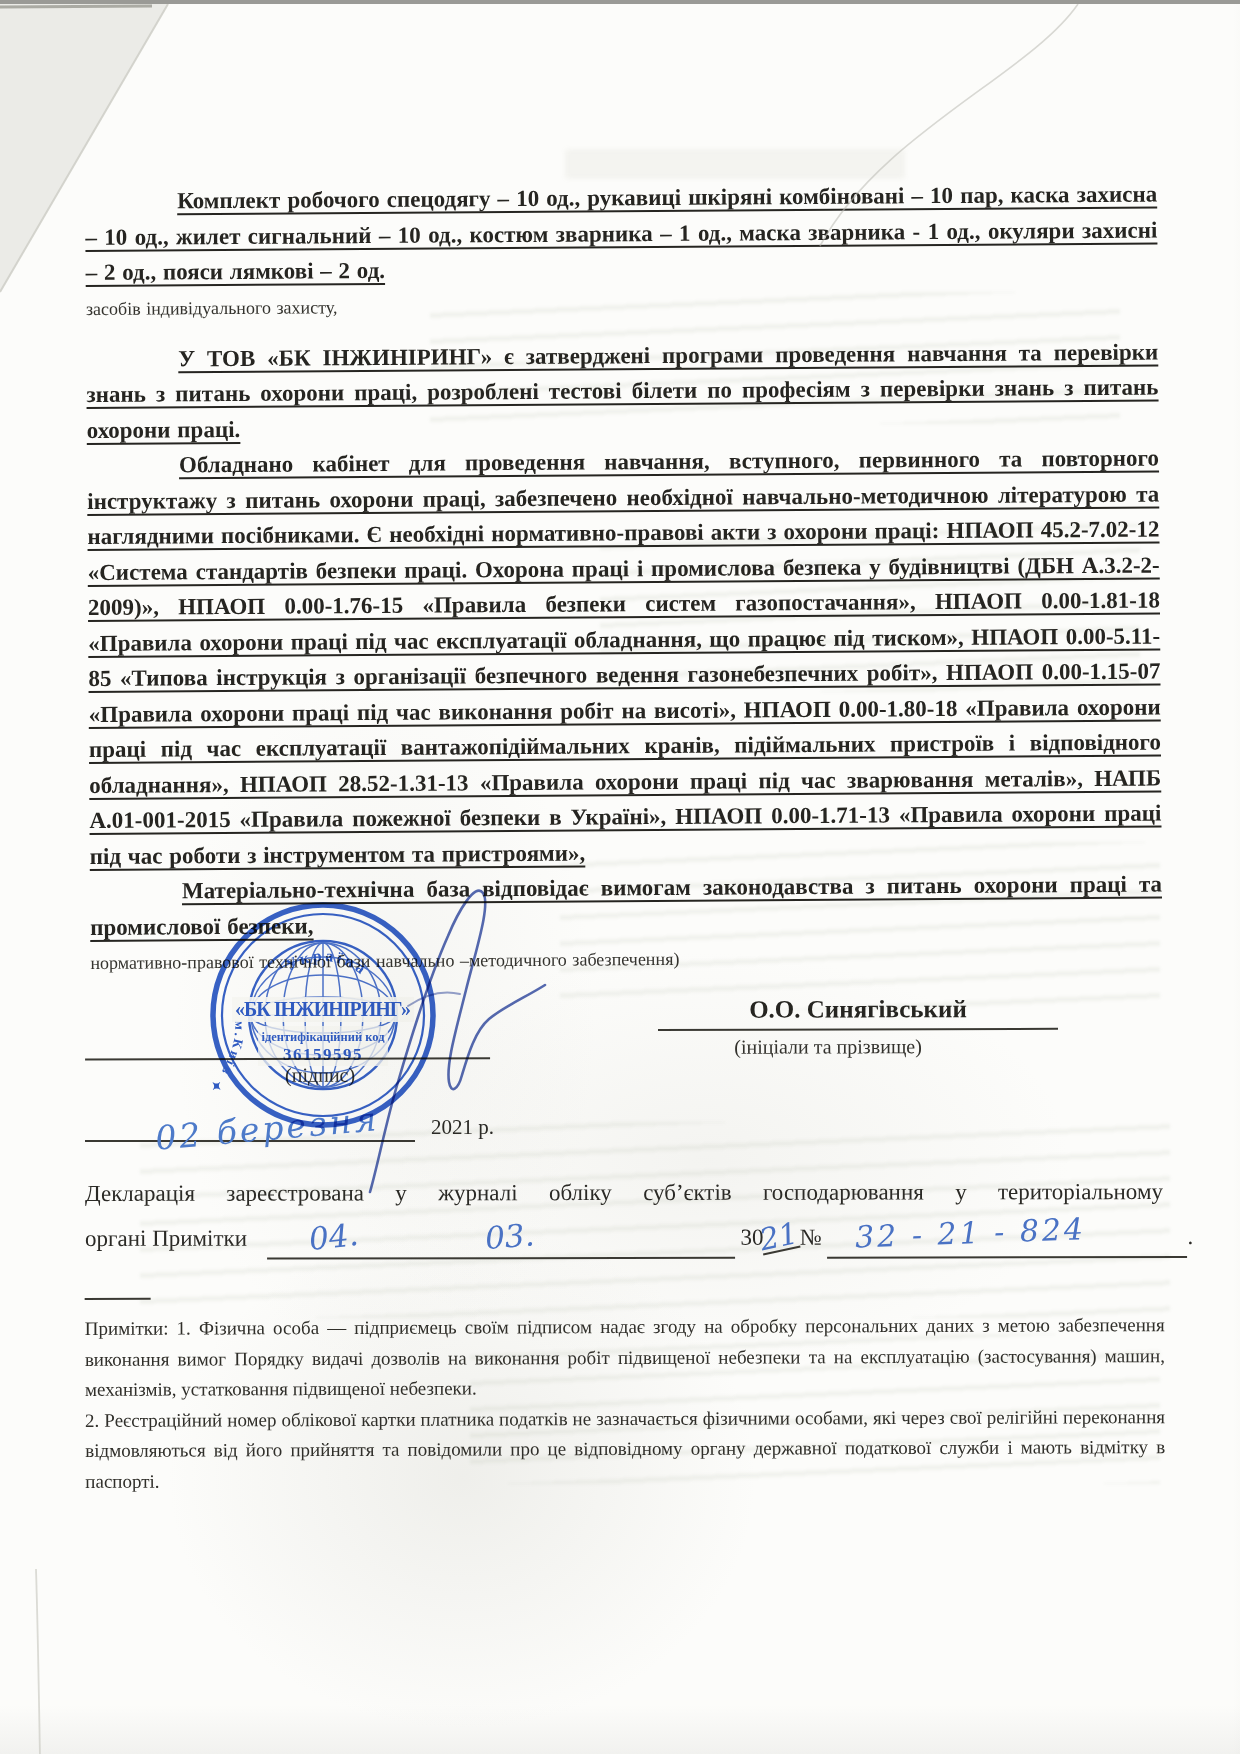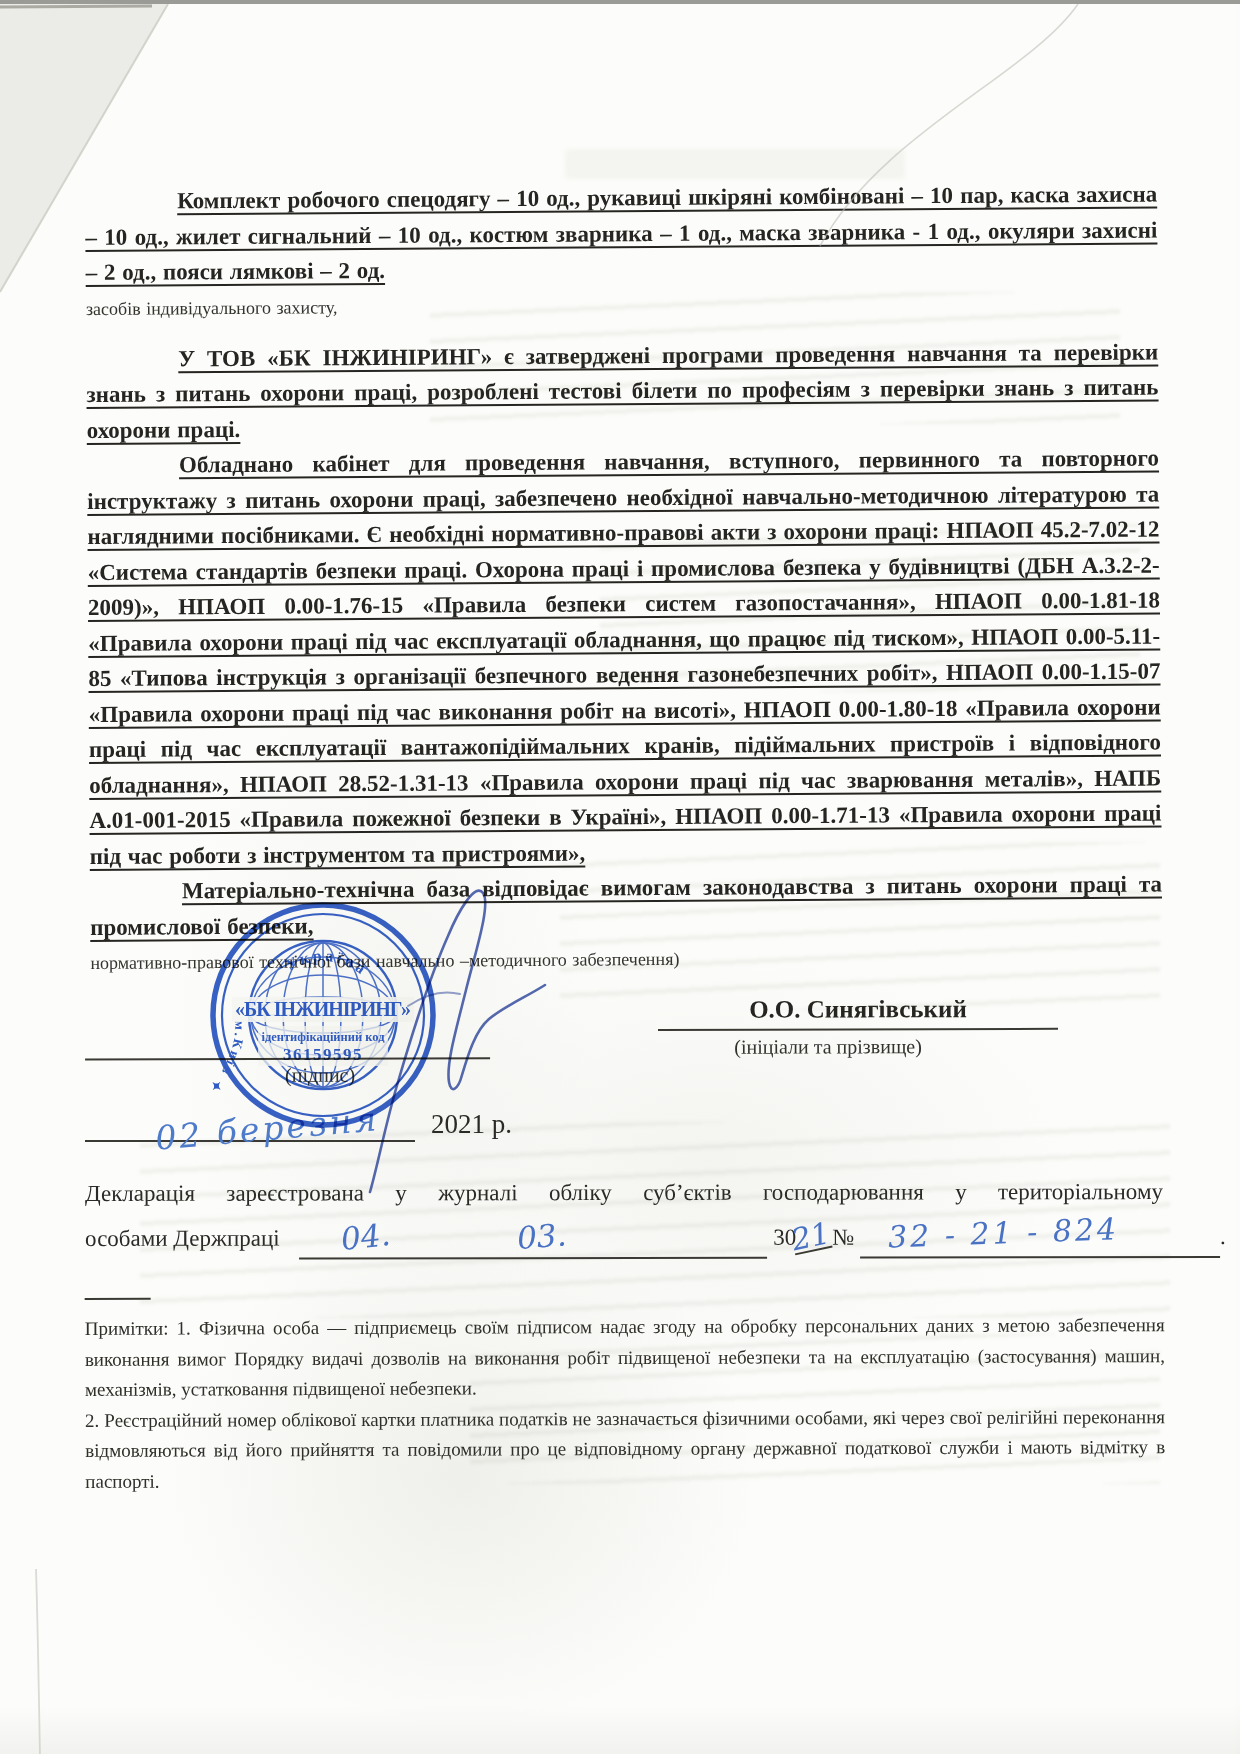--- a/index.html
+++ b/index.html
@@ -49,21 +49,21 @@
   .sig-left{position:relative;width:405px;height:40px;border-bottom:2.5px solid #3a3933;}
   .sig-caption{position:absolute;left:140px;top:46px;width:130px;text-align:right;
     font-size:20px;color:#33322d;}
   .sig-right{margin-left:168px;width:400px;text-align:center;}
   .sig-name{font-size:25px;font-weight:bold;color:#262521;border-bottom:2.5px solid #3a3933;
     padding:0 10px 5px 10px;display:block;}
   .sig-right .sig-caption2{font-size:20px;color:#33322d;margin-top:5px;display:block;text-align:center;
     margin-left:-60px;}
   .date-row{position:absolute;left:85px;top:1094px;display:flex;align-items:flex-end;z-index:2;}
   .date-line{position:relative;width:330px;height:42px;border-bottom:2.5px solid #3a3933;}
-  .date-year{font-size:27px;color:#2b2a26;margin-left:16px;padding-bottom:2px;white-space:nowrap;}
+  .date-year{font-size:21px;color:#2b2a26;margin-left:16px;padding-bottom:2px;white-space:nowrap;}
   .hand{font-family:"DejaVu Serif",serif;font-style:italic;color:#4a72c4;}
   .hand-date{position:absolute;left:70px;bottom:-8px;font-size:33px;letter-spacing:3px;
     transform:rotate(-5deg);white-space:nowrap;color:#4d7ac9;}
   .reg-section{position:absolute;left:85px;top:1168px;width:1078px;z-index:2;
     font-size:23px;line-height:42px;color:#2b2a26;transform:rotate(-0.1deg);}
   .reg-line1{text-align:justify;text-align-last:justify;}
   .reg-line2{white-space:nowrap;margin-top:3px;}
   .fill{display:inline-block;position:relative;border-bottom:2.5px solid #3a3933;
     height:36px;vertical-align:bottom;}
   .fill-a{width:468px;margin-left:14px;}
@@ -122,21 +122,21 @@
   <div class="date-row">
     <div class="date-line">
       <span class="hand hand-date">02 березня</span>
     </div>
     <span class="date-year">2021 р.</span>
   </div>
 
   <div class="reg-section">
     <div class="reg-line1">Декларація зареєстрована у журналі обліку суб’єктів господарювання у територіальному</div>
     <div class="reg-line2">
-      <span>особами Держпраці</span>
+      <span>органі Примітки</span>
       <span class="fill fill-a">
         <span class="hand hand-day">04.</span>
         <span class="hand hand-month">03.</span>
       </span>
       <span>30</span><span class="hand hand-year">21</span><span>№</span>
       <span class="fill fill-b">
         <span class="hand hand-number">32 - 21 - 824</span>
       </span><span class="reg-period">.</span>
     </div>
   </div>

